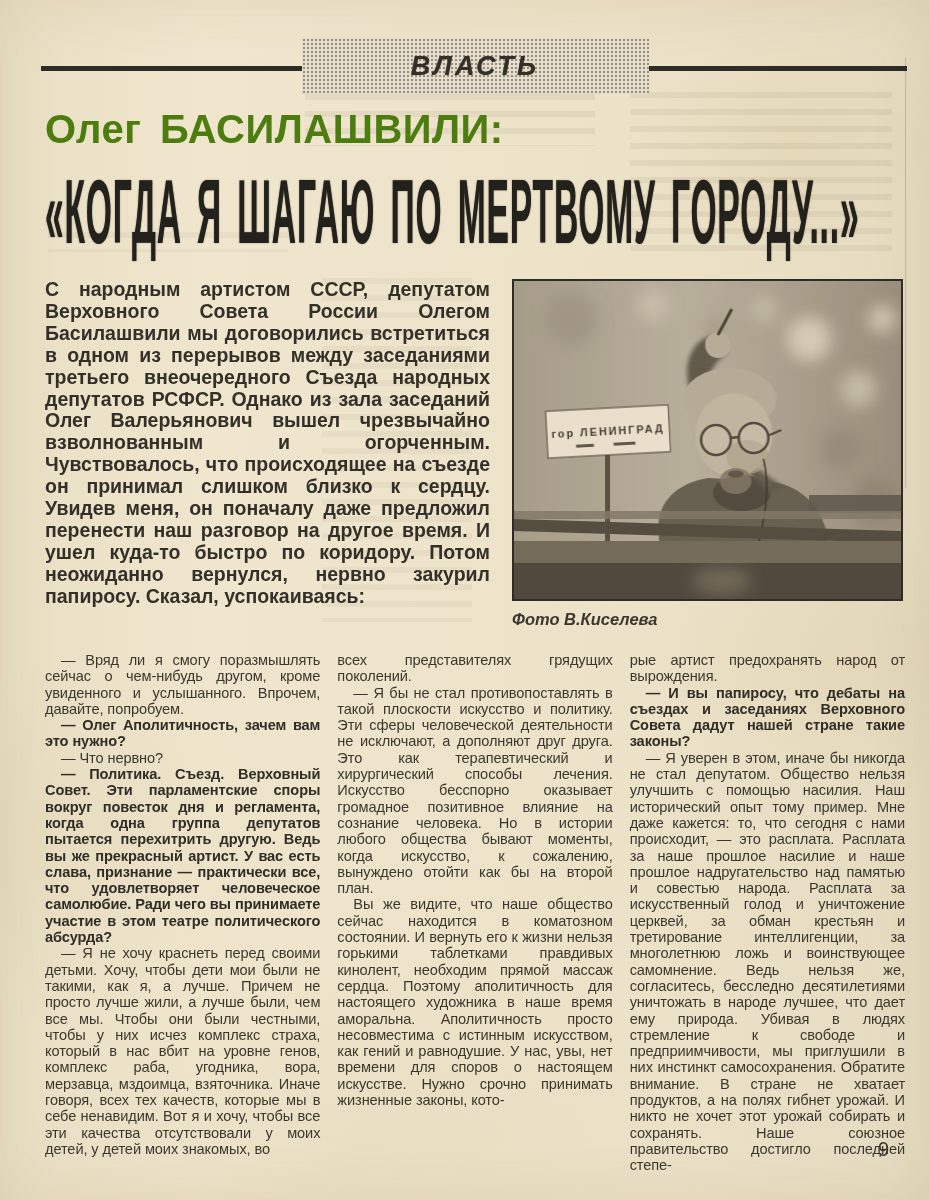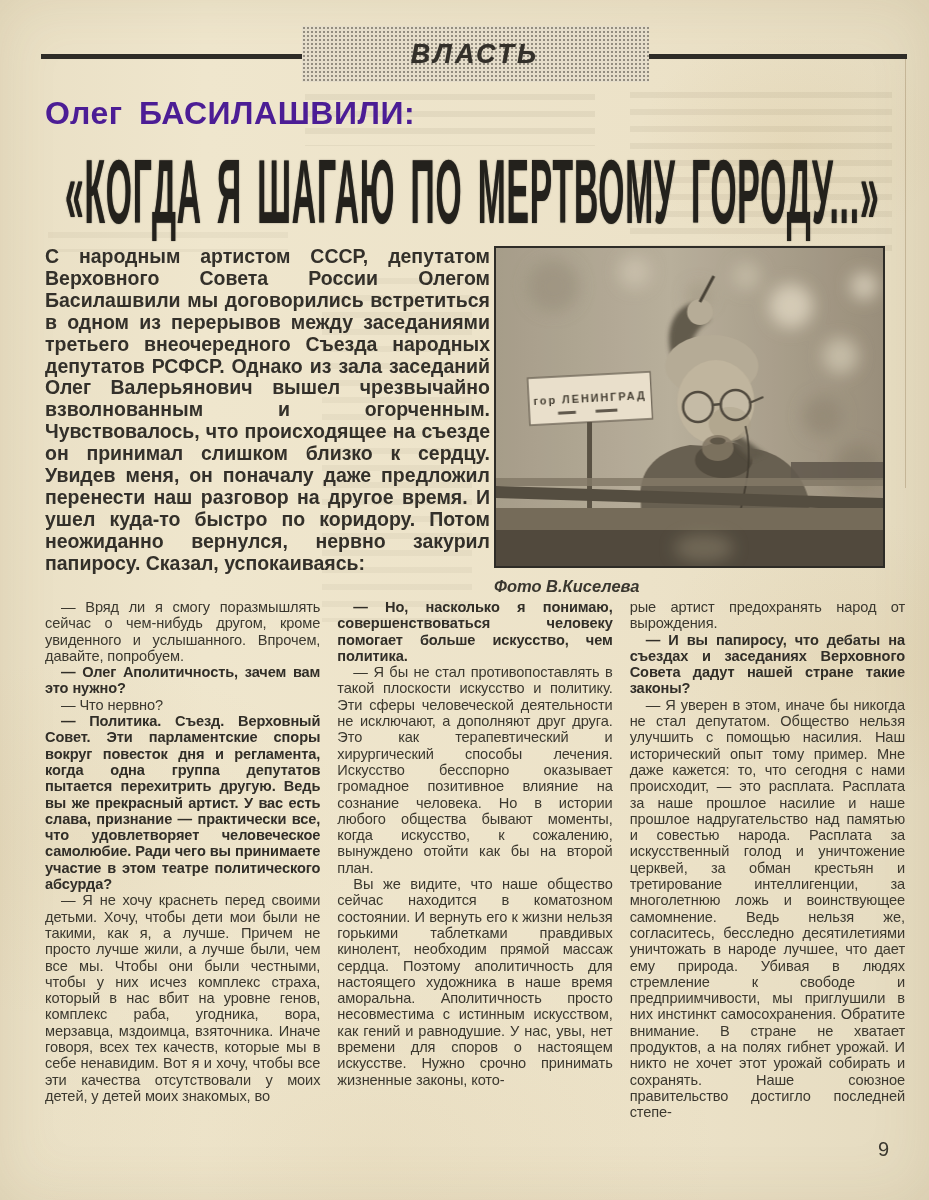--- a/index.html
+++ b/index.html
@@ -9,21 +9,21 @@
     background-color:#ece2c8;
     background-image:
       radial-gradient(220px 160px at 85% 12%, rgba(196,160,90,.10), transparent 70%),
       radial-gradient(300px 200px at 92% 55%, rgba(196,160,90,.09), transparent 70%),
       radial-gradient(500px 300px at 40% 96%, rgba(180,150,90,.08), transparent 70%),
       radial-gradient(420px 260px at 8% 70%, rgba(180,150,90,.06), transparent 70%),
       linear-gradient(90deg,#e9dfc4,#efe6cd 22%,#ece2c8 70%,#e5dbc0);
     box-shadow:inset 0 0 60px rgba(120,95,50,.12);
     color:#35322b;
   }
-  .page-inner{position:absolute;top:0;left:0;right:0;padding:28px 24px 0 45px;}
+  .page-inner{position:absolute;top:12px;left:0;right:0;padding:28px 24px 0 45px;}
 
   
   .ghost{position:absolute;opacity:.075;filter:blur(.6px);pointer-events:none;
     background:repeating-linear-gradient(180deg, transparent 0 6px, #6a5d44 6px 12px, transparent 12px 17px);}
   .g1{left:305px;top:88px;width:290px;height:58px;}
   .g2{left:630px;top:86px;width:262px;height:172px;}
   .g3{left:322px;top:272px;width:150px;height:350px;opacity:.05;}
   .g4{left:48px;top:226px;width:240px;height:26px;opacity:.05;}
   .crease{position:absolute;left:905px;top:58px;width:1px;height:430px;
     background:rgba(120,95,55,.28);filter:blur(.4px);}
@@ -32,42 +32,42 @@
   .rule-banner{position:relative;height:58px;}
   .rule{position:absolute;top:26px;left:-4px;right:-2px;height:5px;background:#2e2c27;}
   .banner{position:relative;margin:0 auto;width:347px;height:56px;top:-2px;
     display:flex;align-items:center;justify-content:center;
     background-color:#e6decb;
     background-image:radial-gradient(#938d80 1px, transparent 1.3px);
     background-size:4px 4px;}
   .banner-label{font-size:27px;font-weight:bold;font-style:italic;letter-spacing:3px;
     color:#33302a;text-shadow:0 0 1px rgba(40,38,32,.5);}
 
-  .kicker{margin-top:9px;font-size:32px;font-weight:bold;letter-spacing:.5px;
-    word-spacing:7px;color:#4c1d95;}
+  .kicker{margin-top:9px;font-size:40px;font-weight:bold;letter-spacing:.5px;
+    word-spacing:7px;color:#4d7c0f;}
 
-  .headline-wrap{margin-top:13px;height:101px;position:relative;margin-left:20px;}
+  .headline-wrap{margin-top:13px;height:101px;position:relative;}
   .headline{display:inline-block;white-space:nowrap;font-weight:bold;font-size:40px;
     line-height:1;letter-spacing:1px;word-spacing:6px;color:#23211c;
     transform:scale(0.84,2.28);transform-origin:left top;
     text-shadow:0 0 1px rgba(30,28,24,.6);}
 
   
-  .lead{display:flex;gap:4px;align-items:flex-start;}
+  .lead{display:flex;gap:22px;margin-top:13px;align-items:flex-start;}
   .intro{width:445px;font-weight:bold;font-size:19.5px;line-height:21.9px;
     text-align:justify;color:#33302a;}
   .photo-block{width:391px;flex:none;}
   .photo-frame{border:2px solid #2e2c27;height:318px;overflow:hidden;background:#b0a998;}
   .photo-frame svg{display:block;width:100%;height:100%;}
   .credit{margin-top:9px;padding-right:14px;
     font-size:16.5px;font-weight:bold;font-style:italic;color:#3a372f;}
 
   
   .columns{display:grid;grid-template-columns:repeat(3,1fr);column-gap:17px;
-    margin-top:3px;font-size:14.6px;line-height:16.3px;letter-spacing:-.1px;
+    margin-top:23px;font-size:14.6px;line-height:16.3px;letter-spacing:-.1px;
     text-align:justify;color:#3b382f;}
   .columns p{margin:0;text-indent:16px;}
   .columns p.noindent{text-indent:0;}
   .columns p.bold{font-weight:bold;color:#312e28;}
 
   .page-number{position:absolute;right:40px;top:1138px;font-size:20px;color:#3b382f;}
 </style>
 </head>
 <body>
 
@@ -164,21 +164,21 @@
 
   <div class="columns">
     <div>
         <p>— Вряд ли я смогу поразмышлять сейчас о чем-нибудь другом, кроме увиденного и услышанного. Впрочем, давайте, попробуем.</p>
         <p class="bold">— Олег Аполитичность, зачем вам это нужно?</p>
         <p>— Что нервно?</p>
         <p class="bold">— Политика. Съезд. Верховный Совет. Эти парламентские споры вокруг повесток дня и регламента, когда одна группа депутатов пытается перехитрить другую. Ведь вы же прекрасный артист. У вас есть слава, признание — практически все, что удовлетворяет человеческое самолюбие. Ради чего вы принимаете участие в этом театре политического абсурда?</p>
         <p>— Я не хочу краснеть перед своими детьми. Хочу, чтобы дети мои были не такими, как я, а лучше. Причем не просто лучше жили, а лучше были, чем все мы. Чтобы они были честными, чтобы у них исчез комплекс страха, который в нас вбит на уровне генов, комплекс раба, угодника, вора, мерзавца, мздоимца, взяточника. Иначе говоря, всех тех качеств, которые мы в себе ненавидим. Вот я и хочу, чтобы все эти качества отсутствовали у моих детей, у детей моих знакомых, во</p>
       </div>
     <div>
-        <p class="bold">— Но, насколько я понимаю, совершенствоваться человеку помогает больше искусство, чем политика.</p>
+        <p class="noindent">всех представителях грядущих поколений.</p>
         <p>— Я бы не стал противопоставлять в такой плоскости искусство и политику. Эти сферы человеческой деятельности не исключают, а дополняют друг друга. Это как терапевтический и хирургический способы лечения. Искусство бесспорно оказывает громадное позитивное влияние на сознание человека. Но в истории любого общества бывают моменты, когда искусство, к сожалению, вынуждено отойти как бы на второй план.</p>
         <p>Вы же видите, что наше общество сейчас находится в коматозном состоянии. И вернуть его к жизни нельзя горькими таблетками правдивых кинолент, необходим прямой массаж сердца. Поэтому аполитичность для настоящего художника в наше время аморальна. Аполитичность просто несовместима с истинным искусством, как гений и равнодушие. У нас, увы, нет времени для споров о настоящем искусстве. Нужно срочно принимать жизненные законы, кото-</p>
       </div>
     <div>
         <p class="noindent">рые артист предохранять народ от вырождения.</p>
         <p class="bold">— И вы папиросу, что дебаты на съездах и заседаниях Верховного Совета дадут нашей стране такие законы?</p>
         <p>— Я уверен в этом, иначе бы никогда не стал депутатом. Общество нельзя улучшить с помощью насилия. Наш исторический опыт тому пример. Мне даже кажется: то, что сегодня с нами происходит, — это расплата. Расплата за наше прошлое насилие и наше прошлое надругательство над памятью и совестью народа. Расплата за искусственный голод и уничтожение церквей, за обман крестьян и третирование интеллигенции, за многолетнюю ложь и воинствующее самомнение. Ведь нельзя же, согласитесь, бесследно десятилетиями уничтожать в народе лучшее, что дает ему природа. Убивая в людях стремление к свободе и предприимчивости, мы приглушили в них инстинкт самосохранения. Обратите внимание. В стране не хватает продуктов, а на полях гибнет урожай. И никто не хочет этот урожай собирать и сохранять. Наше союзное правительство достигло последней степе-</p>
       </div>
   </div>
 

